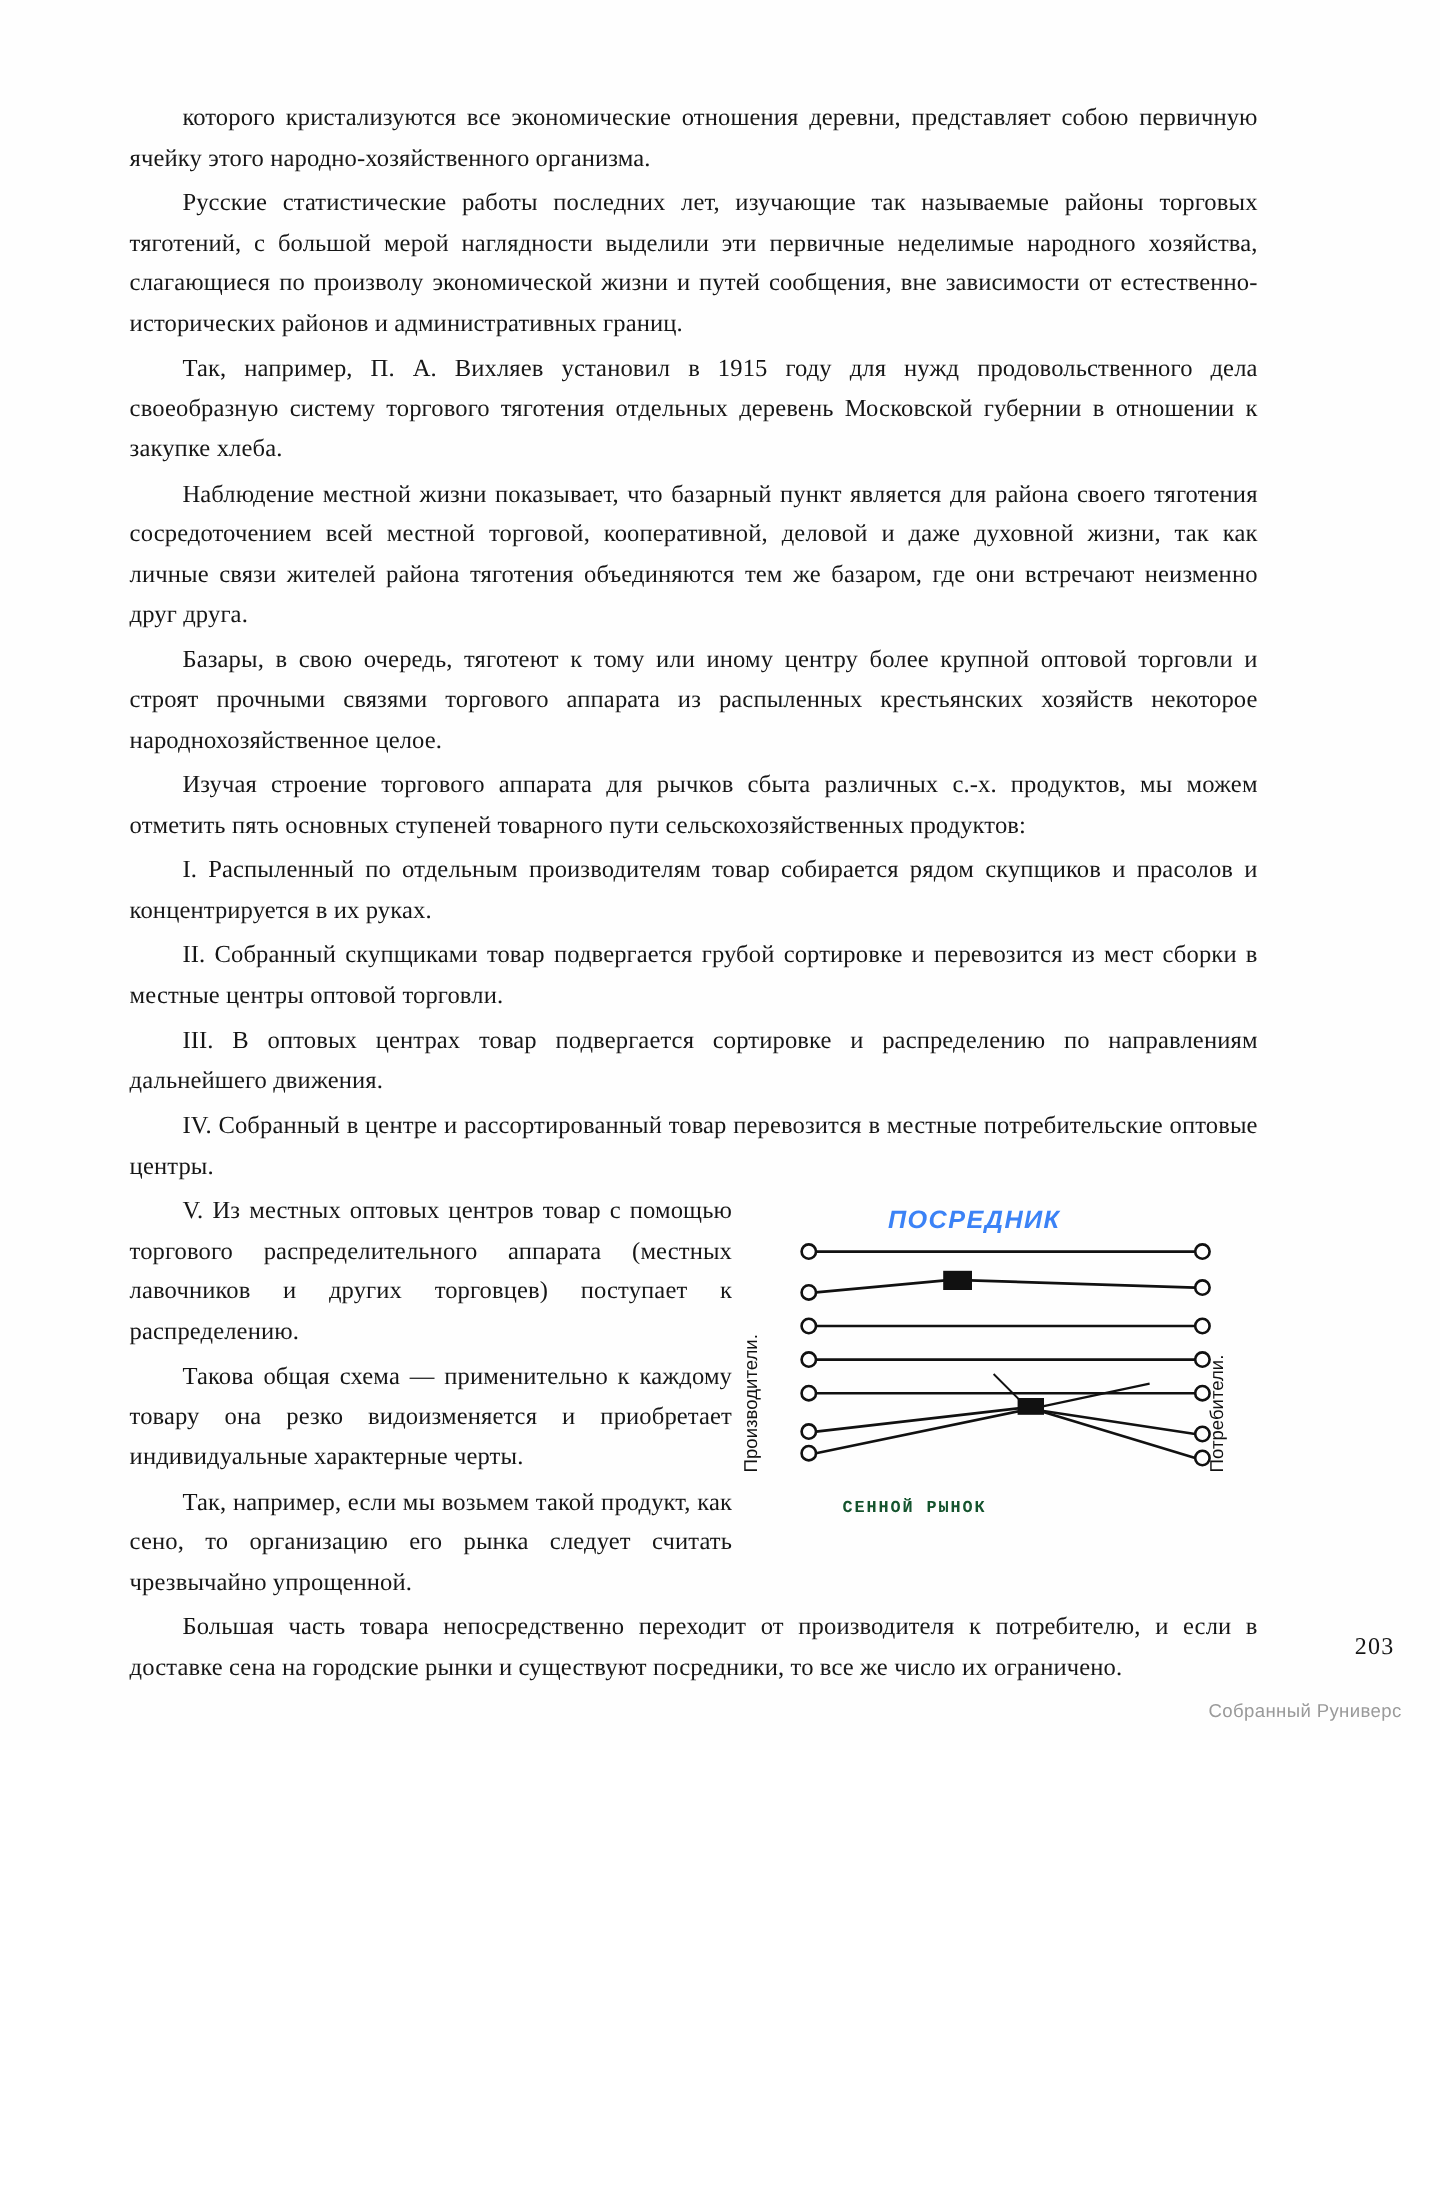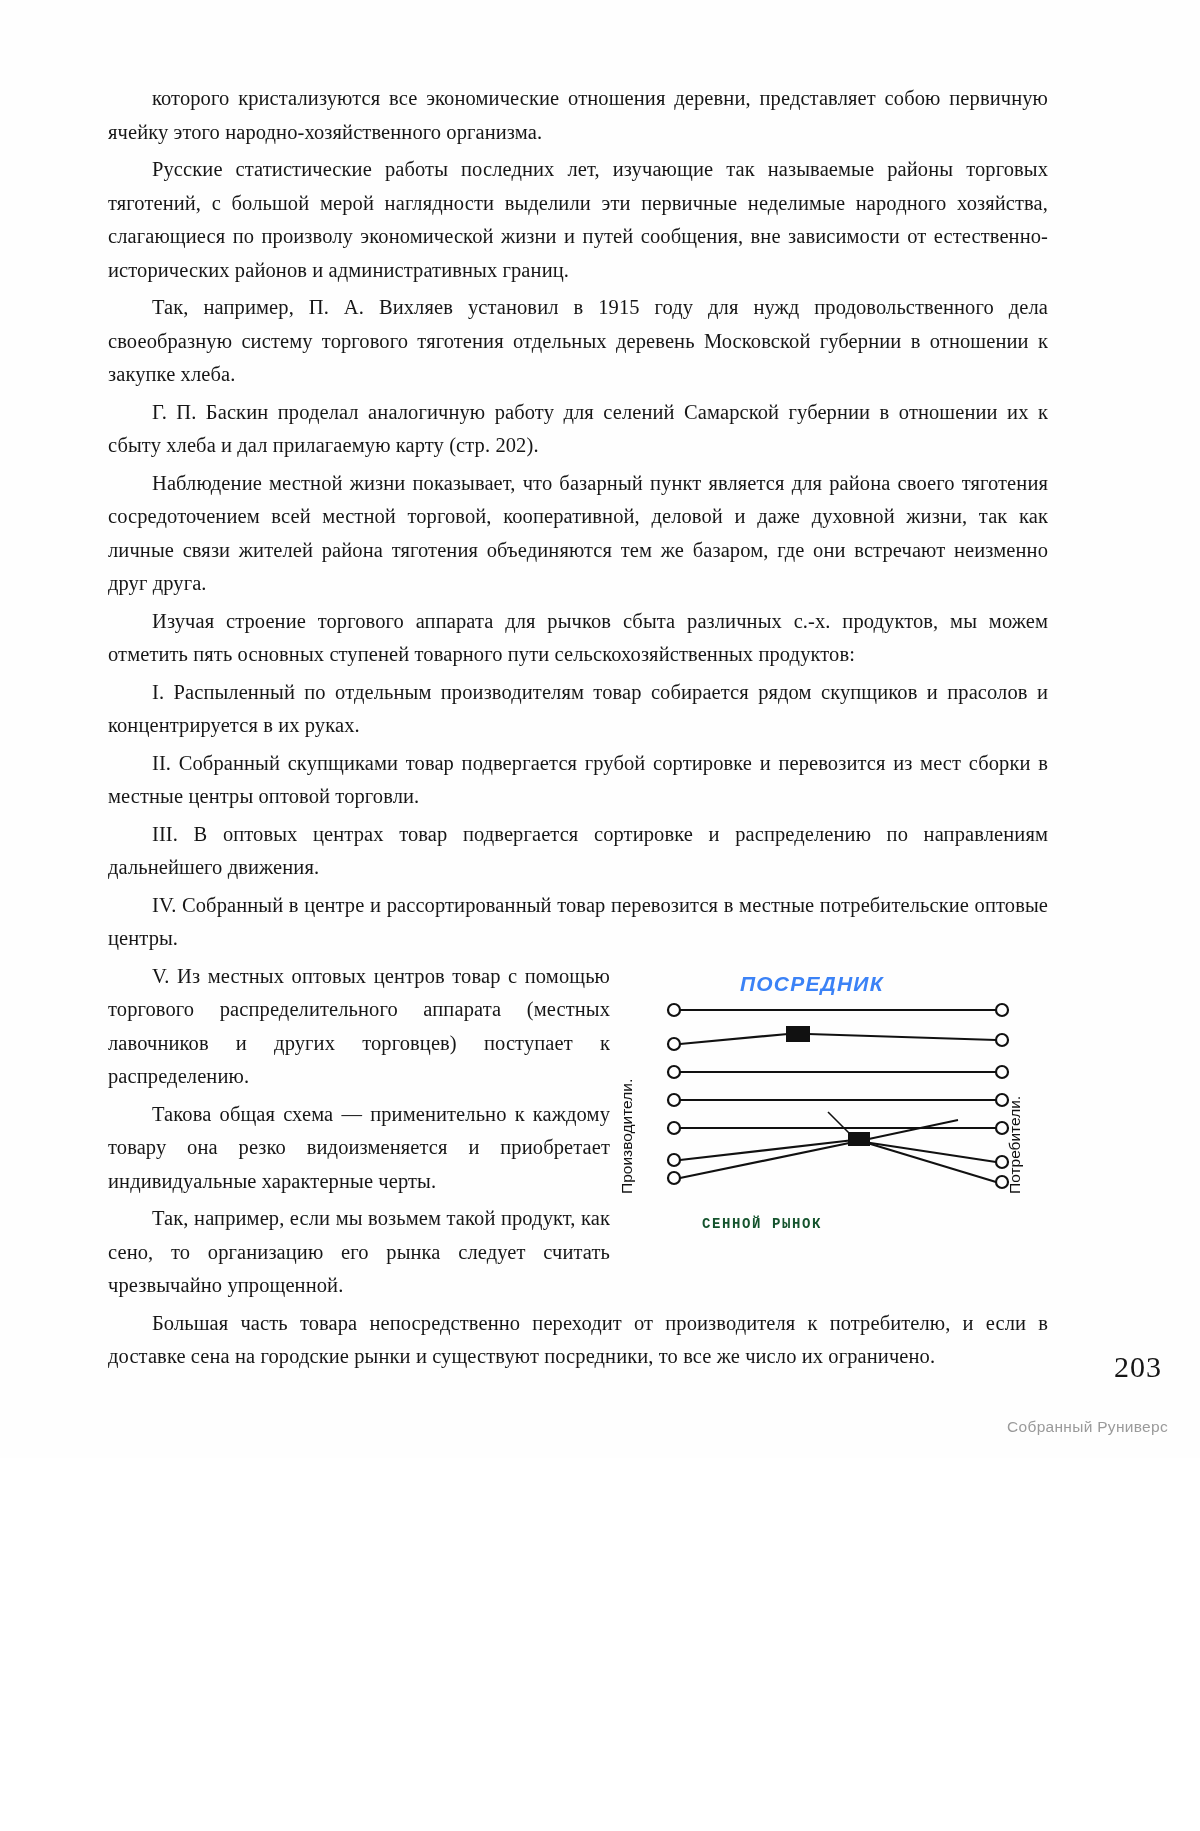--- a/index.html
+++ b/index.html
@@ -121,21 +121,21 @@
   .fig-svg {
     position: absolute;
     left: 30px;
     top: 34px;
   }
   .page-number {
     position: absolute;
     right: 38px;
     bottom: 74px;
     font-family: "Liberation Serif", serif;
-    font-size: 30px;
+    font-size: 20px;
     color: #161616;
     letter-spacing: 1px;
   }
   .watermark {
     position: absolute;
     right: 32px;
     bottom: 22px;
     font-family: "Liberation Sans", sans-serif;
     font-size: 15.5px;
     color: #9a9a9a;
@@ -151,22 +151,22 @@
 <body>
 
 <div class="page">
   <div class="scan">
 
     <div class="body-text">
 
       <p class="para">которого кристализуются все экономические отношения деревни, представляет собою первичную ячейку этого народно-хозяйственного организма.</p>
       <p class="para">Русские статистические работы последних лет, изучающие так называемые районы торговых тяготений, с большой мерой наглядности выделили эти первичные неделимые народного хозяйства, слагающиеся по произволу экономической жизни и путей сообщения, вне зависимости от естественно-исторических районов и административных границ.</p>
       <p class="para">Так, например, П. А. Вихляев установил в 1915 году для нужд продовольственного дела своеобразную систему торгового тяготения отдельных деревень Московской губернии в отношении к закупке хлеба.</p>
-      <p class="para">Г. П. Баскин проделал аналогичную работу для селений Самарской губернии в отношении их к сбыту хлеба и дал прилагаемую карту (стр. 202).</p>
       <p class="para">Наблюдение местной жизни показывает, что базарный пункт является для района своего тяготения сосредоточением всей местной торговой, кооперативной, деловой и даже духовной жизни, так как личные связи жителей района тяготения объединяются тем же базаром, где они встречают неизменно друг друга.</p>
+      <p class="para">Базары, в свою очередь, тяготеют к тому или иному центру более крупной оптовой торговли и строят прочными связями торгового аппарата из распыленных крестьянских хозяйств некоторое народнохозяйственное целое.</p>
       <p class="para">Изучая строение торгового аппарата для рычков сбыта различных с.-х. продуктов, мы можем отметить пять основных ступеней товарного пути сельскохозяйственных продуктов:</p>
       <p class="para">I. Распыленный по отдельным производителям товар собирается рядом скупщиков и прасолов и концентрируется в их руках.</p>
       <p class="para">II. Собранный скупщиками товар подвергается грубой сортировке и перевозится из мест сборки в местные центры оптовой торговли.</p>
       <p class="para">III. В оптовых центрах товар подвергается сортировке и распределению по направлениям дальнейшего движения.</p>
       <p class="para">IV. Собранный в центре и рассортированный товар перевозится в местные потребительские оптовые центры.</p>
 
       <div class="flow-wrap clearfix">
 
         <div class="figure-float">
           <div class="figure">

